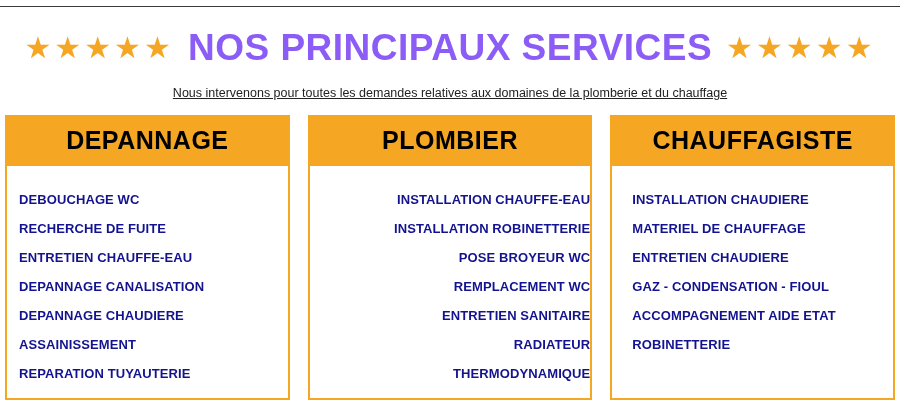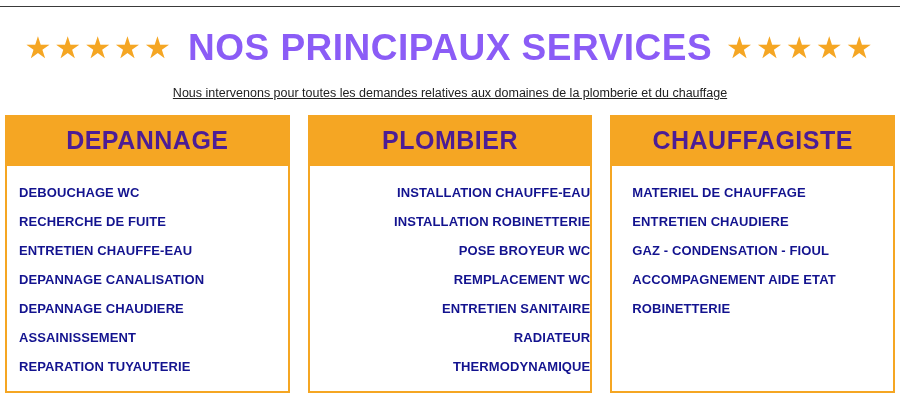--- a/index.html
+++ b/index.html
@@ -72,29 +72,30 @@
     gap: 18px;
   }
   .card {
     width: 285px;
     border: 2px solid #f5a623;
     box-sizing: border-box;
     background: #ffffff;
   }
   .card-head {
     background: #f5a623;
-    color: #4c1d95;
+    color: #000000;
     font-size: 25px;
     font-weight: bold;
     text-align: center;
     padding: 9px 0 11px 0;
     letter-spacing: 0.5px;
   }
   .card-body {
     padding: 12px 0 10px 0;
+    margin-top: 7px;
   }
   .card-body ul {
     list-style: none;
     margin: 0;
     padding: 0;
   }
   .card-body li {
     font-size: 13px;
     font-weight: bold;
     color: #13138f;
@@ -151,20 +152,21 @@
           <li>RADIATEUR</li>
           <li>THERMODYNAMIQUE</li>
         </ul>
       </div>
     </div>
 
     <div class="card chauffagiste">
       <div class="card-head">CHAUFFAGISTE</div>
       <div class="card-body">
         <ul>
+          <li>INSTALLATION CHAUDIERE</li>
           <li>MATERIEL DE CHAUFFAGE</li>
           <li>ENTRETIEN CHAUDIERE</li>
           <li>GAZ - CONDENSATION - FIOUL</li>
           <li> ACCOMPAGNEMENT AIDE ETAT</li>
           <li>ROBINETTERIE</li>
         </ul>
       </div>
     </div>
 
   </div>

